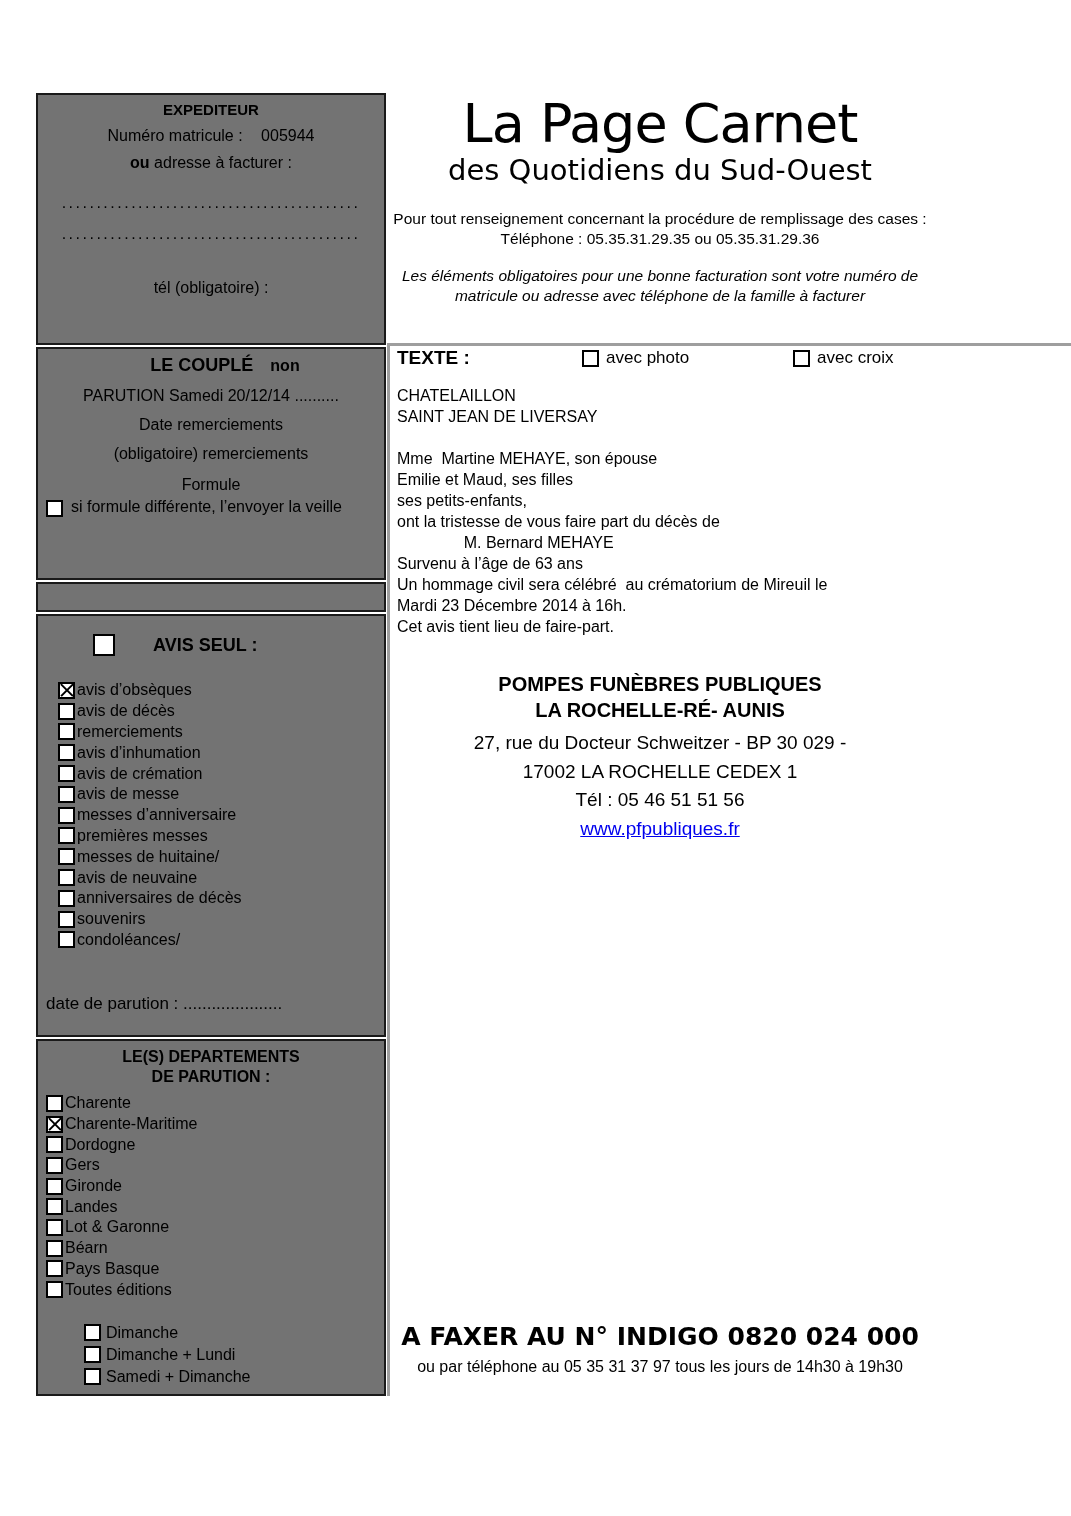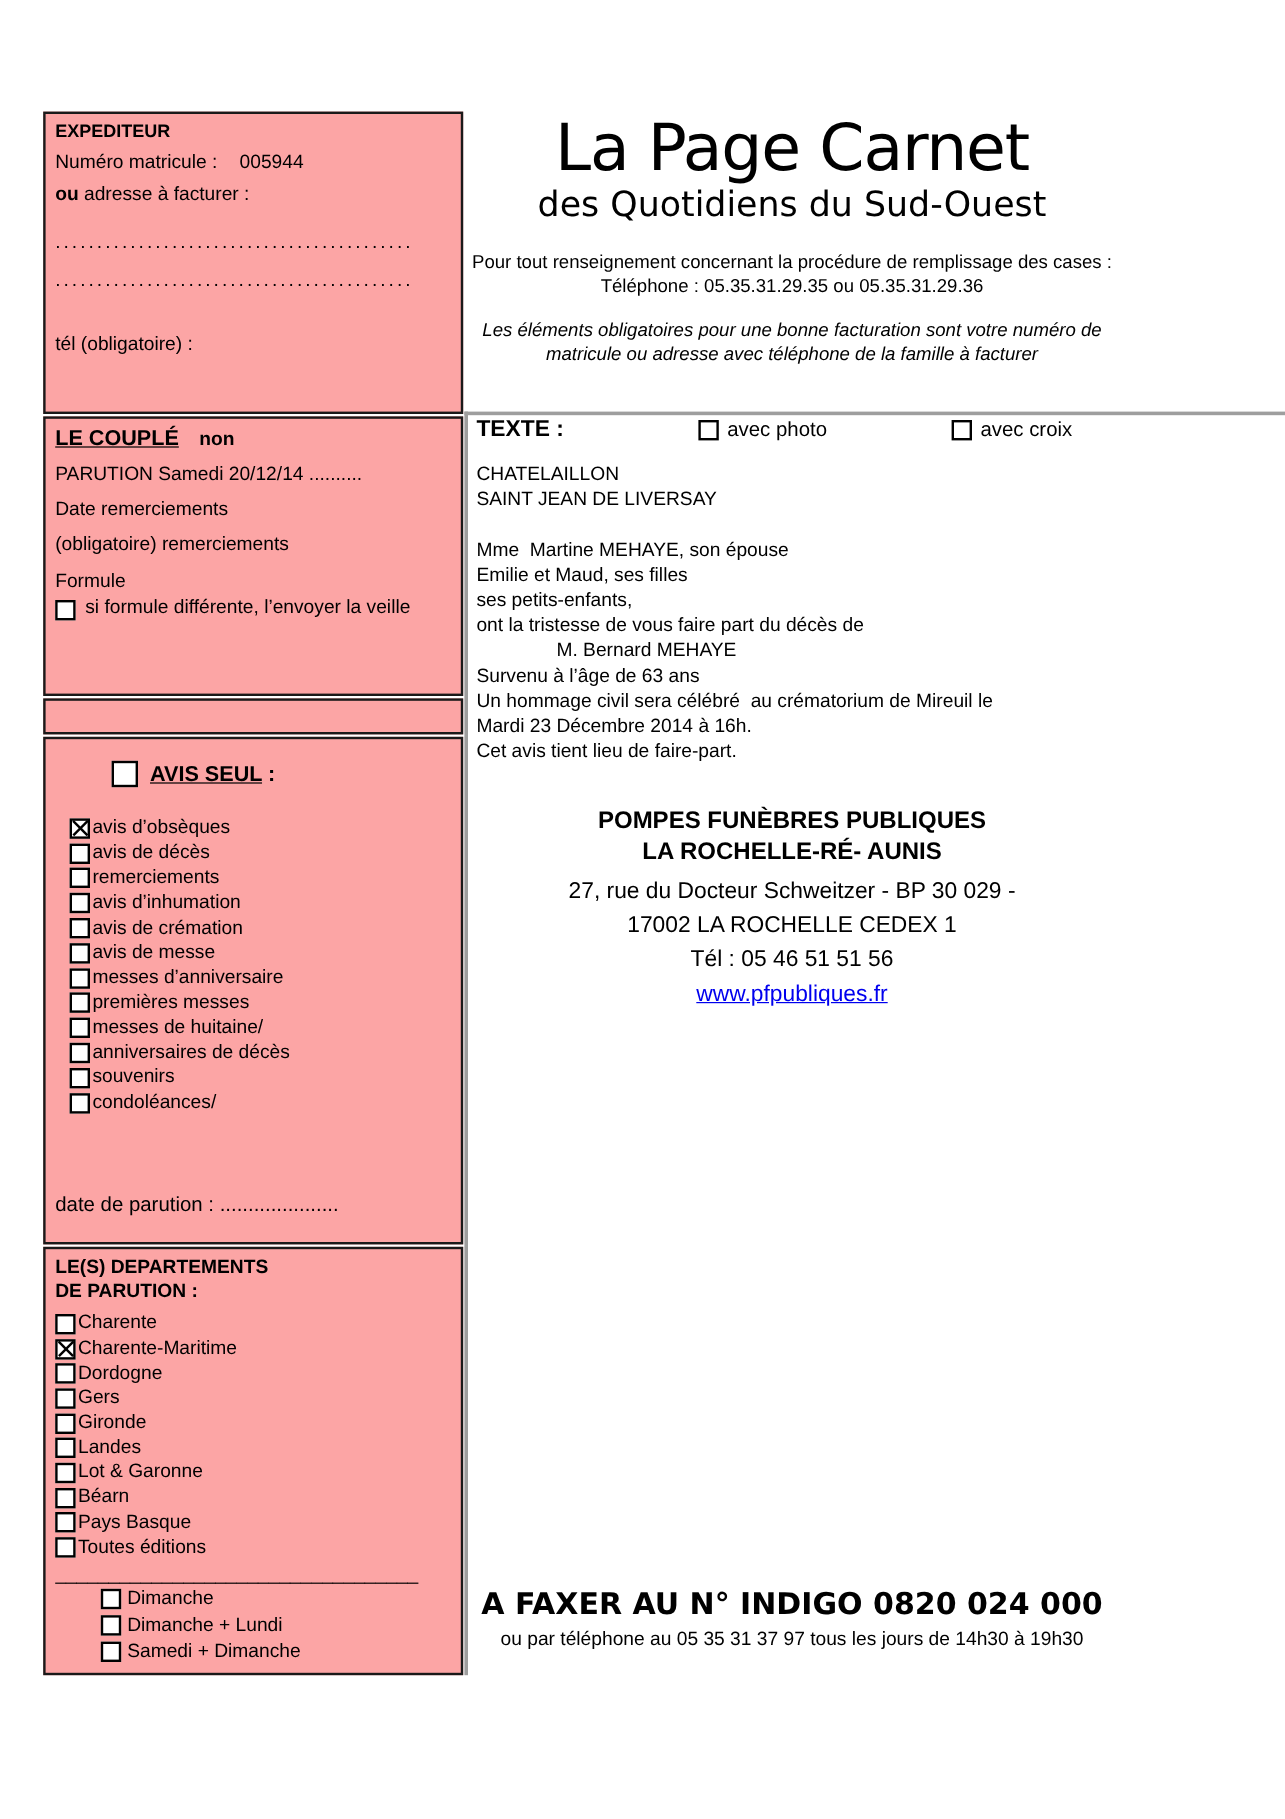--- a/index.html
+++ b/index.html
@@ -1,29 +1,29 @@
 <!DOCTYPE html>
 <html><head>
 <meta charset="utf-8">
 <style>
   html,body{margin:0;padding:0;background:#fff;}
   .page{position:relative;width:1071px;height:1516px;background:#fff;color:#000;
         font-family:"Liberation Sans",sans-serif;overflow:hidden;}
 
   
   .lbox{position:absolute;left:36px;width:350px;border:2px solid #1a1a1a;
-        box-sizing:border-box;background:#fca5a5;padding:6px 8px;font-size:16px;}
+        box-sizing:border-box;background:#737373;padding:6px 8px;font-size:16px;text-align:center;}
   .box-expediteur{top:93px;height:252px;}
   .box-couple{top:347px;height:233px;}
   .box-spacer{top:582px;height:30px;padding:0;}
   .box-avis{top:614px;height:423px;}
   .box-depts{top:1039px;height:357px;}
 
   .bold{font-weight:bold;}
-  .ul{text-decoration:underline;}
+  .ul{margin-left:28px;}
   .exp-title{font-weight:bold;font-size:15px;}
   .exp-line{margin-top:9px;}
   .exp-matricule{margin-top:9px;}
   .exp-matricule .val{margin-left:14px;}
   .dots{letter-spacing:2.5px;white-space:nowrap;overflow:hidden;}
   .exp-dots1{margin-top:22px;}
   .exp-dots2{margin-top:13px;}
   .exp-tel{margin-top:36px;}
 
   .couple-title{font-size:18px;font-weight:bold;}
@@ -186,20 +186,24 @@
         <div class="row">
           <span class="cb"></span>
           <span class="lbl">premières messes</span>
         </div>
 
         <div class="row">
           <span class="cb"></span>
           <span class="lbl">messes de huitaine/</span>
         </div>
 
+        <div class="row">
+          <span class="cb"></span>
+          <span class="lbl">avis de neuvaine</span>
+        </div>
 
         <div class="row">
           <span class="cb"></span>
           <span class="lbl">anniversaires de décès</span>
         </div>
 
         <div class="row">
           <span class="cb"></span>
           <span class="lbl">souvenirs</span>
         </div>

